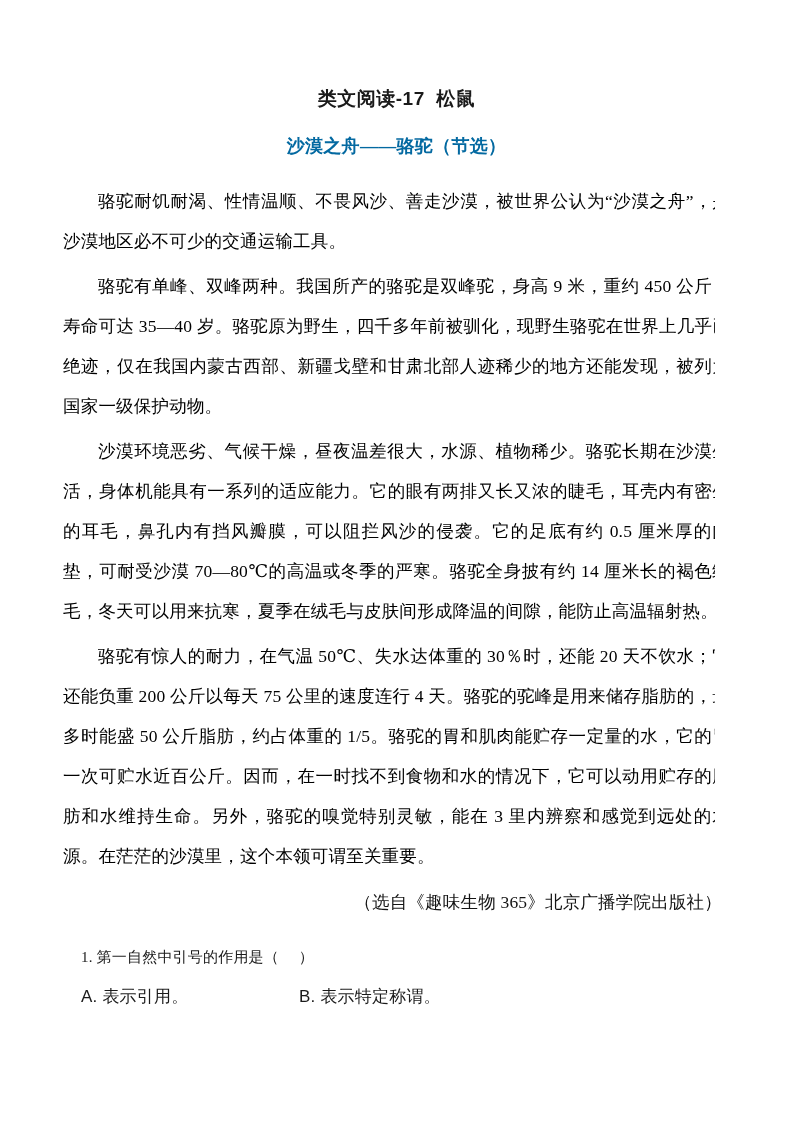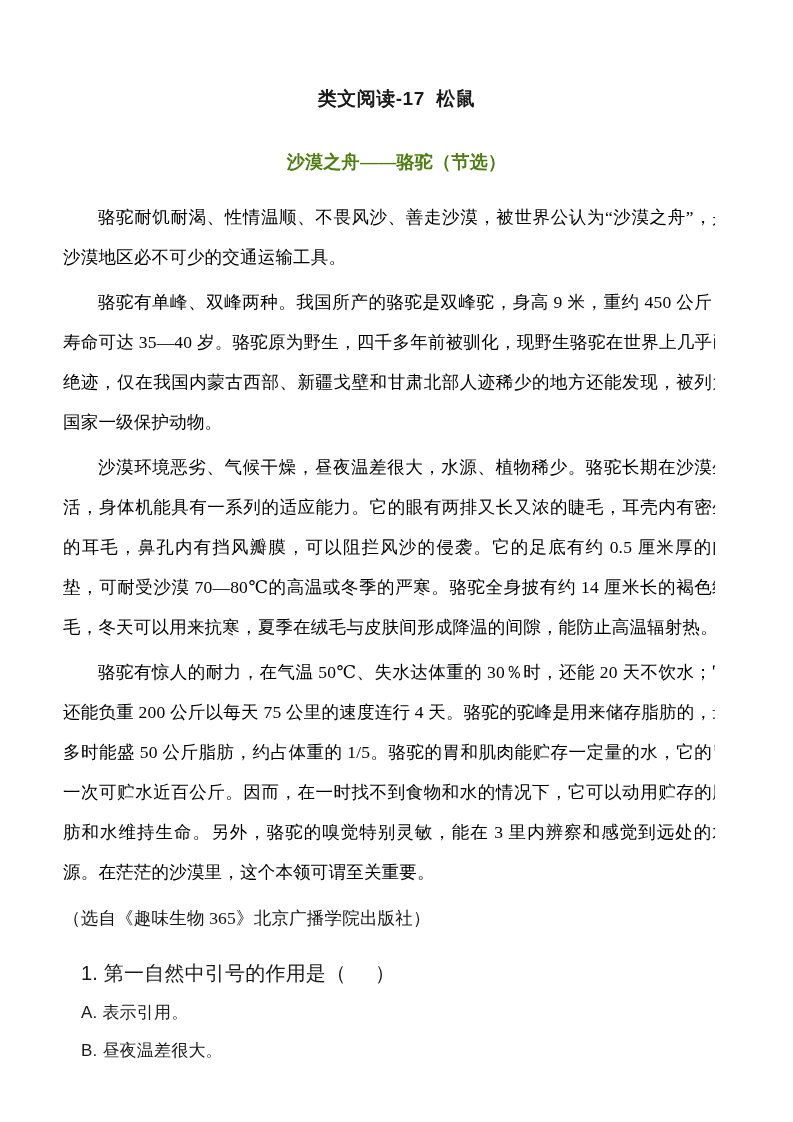--- a/index.html
+++ b/index.html
@@ -30,23 +30,23 @@
     text-align: center;
     letter-spacing: 0.5px;
     margin: 0;
     padding-top: 84px;
     line-height: 30px;
     white-space: pre;
   }
   .doc-subtitle {
     font-family: "Liberation Serif", "DejaVu Serif", serif;
     font-size: 18px;
-    color: #4d7c0f;
+    color: #0369a1;
     text-align: center;
-    margin: 16px;
+    margin: 0;
     padding-top: 17px;
     line-height: 30px;
     letter-spacing: 0.3px;
     white-space: pre;
   }
 
   
   .body-block {
     margin-top: 20px;
   }
@@ -63,47 +63,46 @@
     word-break: break-all;
   }
   .para + .para {
     margin-top: 5px;
   }
   .source {
     font-family: "Liberation Serif", "DejaVu Serif", serif;
     font-size: 17.5px;
     color: #141414;
     line-height: 40px;
-    text-align: left;
+    text-align: right;
     margin: 6px 0 0 0;
     padding-right: 8px;
     letter-spacing: 0.2px;
     white-space: pre;
   }
 
   
   .questions {
     margin-top: 16px;
   }
   .question-line {
-    font-family: Liberation Sans, sans-serif;
-    font-size: 20px;
+    font-family: Liberation Serif, serif;
+    font-size: 15px;
     color: #1a1a1a;
     line-height: 38px;
     margin: 0;
     padding-left: 18px;
     letter-spacing: 0.2px;
     white-space: pre;
   }
   .options-row {
     display: flex;
     align-items: baseline;
     padding-left: 18px;
     margin-top: 2px;
-    flex-direction: column;
   }
   .option {
     font-family: "Liberation Sans", "DejaVu Sans", sans-serif;
     font-size: 17px;
     color: #1a1a1a;
     line-height: 38px;
     letter-spacing: 0.2px;
     white-space: pre;
   }
   .option-a { width: 218px; flex: 0 0 auto; }
@@ -126,18 +125,18 @@
       <p class="para">骆驼有惊人的耐力，在气温 50℃、失水达体重的 30％时，还能 20 天不饮水；它还能负重 200 公斤以每天 75 公里的速度连行 4 天。骆驼的驼峰是用来储存脂肪的，最多时能盛 50 公斤脂肪，约占体重的 1/5。骆驼的胃和肌肉能贮存一定量的水，它的胃一次可贮水近百公斤。因而，在一时找不到食物和水的情况下，它可以动用贮存的脂肪和水维持生命。另外，骆驼的嗅觉特别灵敏，能在 3 里内辨察和感觉到远处的水源。在茫茫的沙漠里，这个本领可谓至关重要。</p>
 
       <p class="source">（选自《趣味生物 365》北京广播学院出版社）</p>
     </div>
 
     <div class="questions">
       <p class="question-line">1. 第一自然中引号的作用是（     ）</p>
 
       <div class="options-row">
         <span class="option option-a">A. 表示引用。</span>
-        <span class="option option-b">B. 昼夜温差很大。</span>
+        <span class="option option-b">B. 表示特定称谓。</span>
       </div>
     </div>
 
   </div>
 </div>
 
 </body></html>

